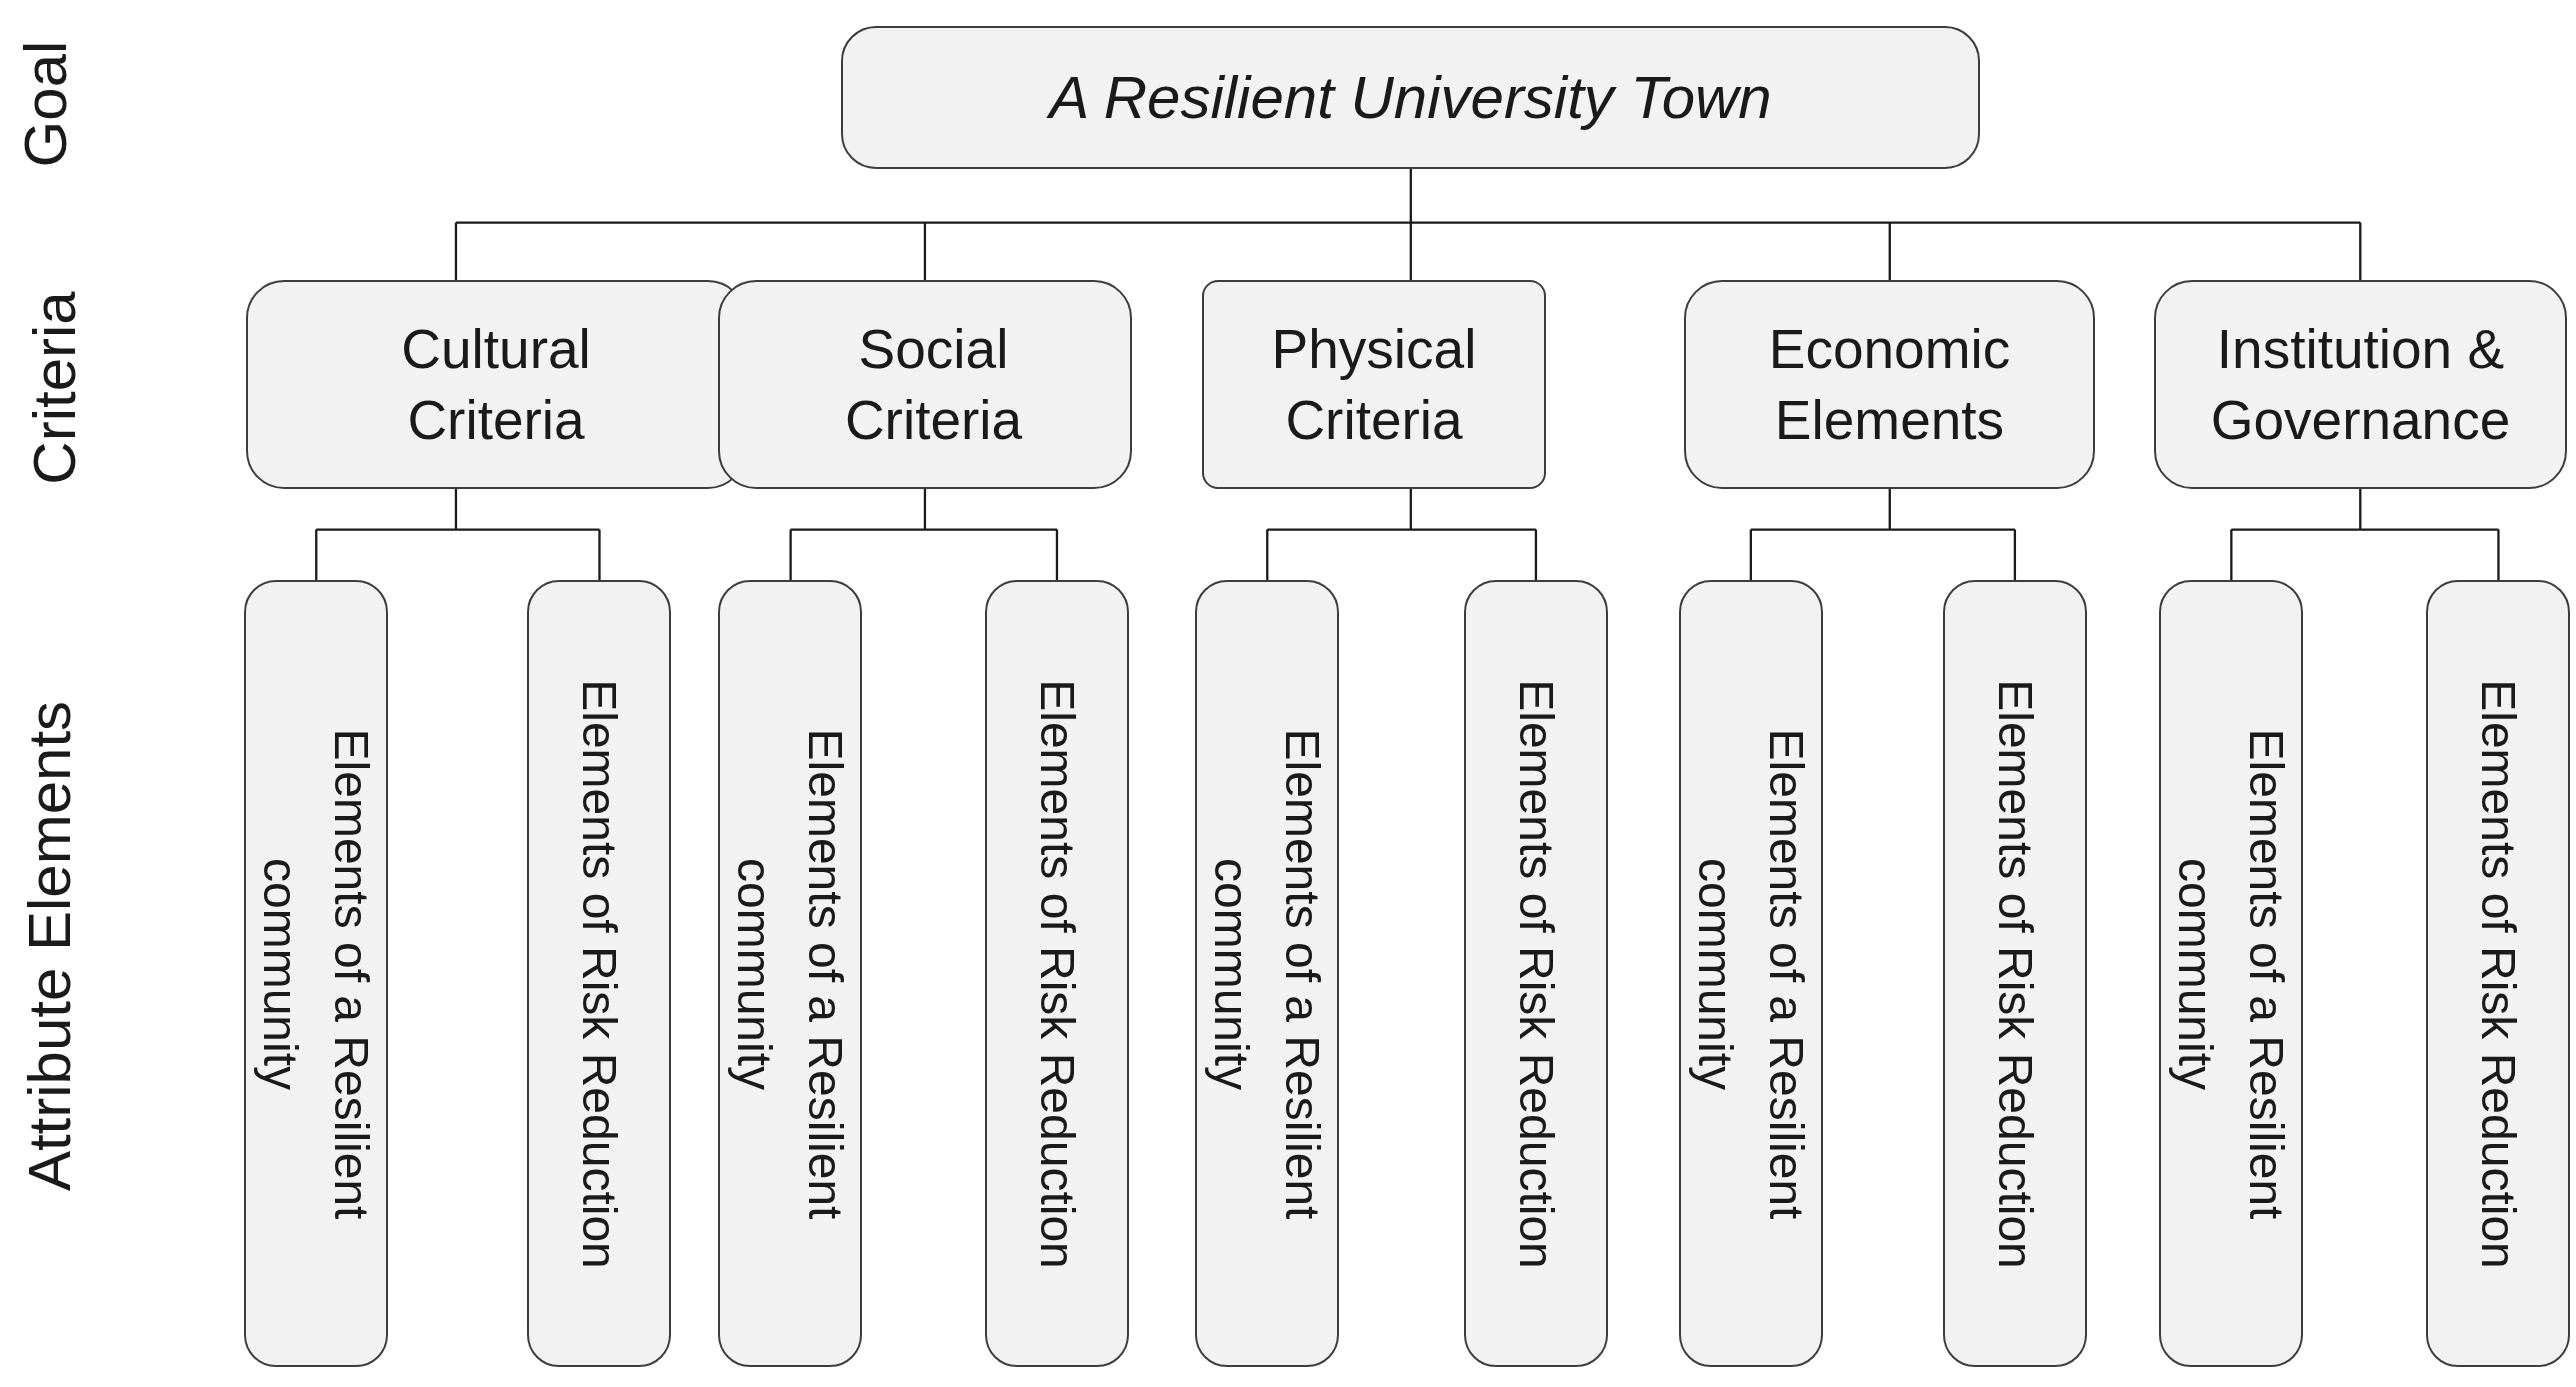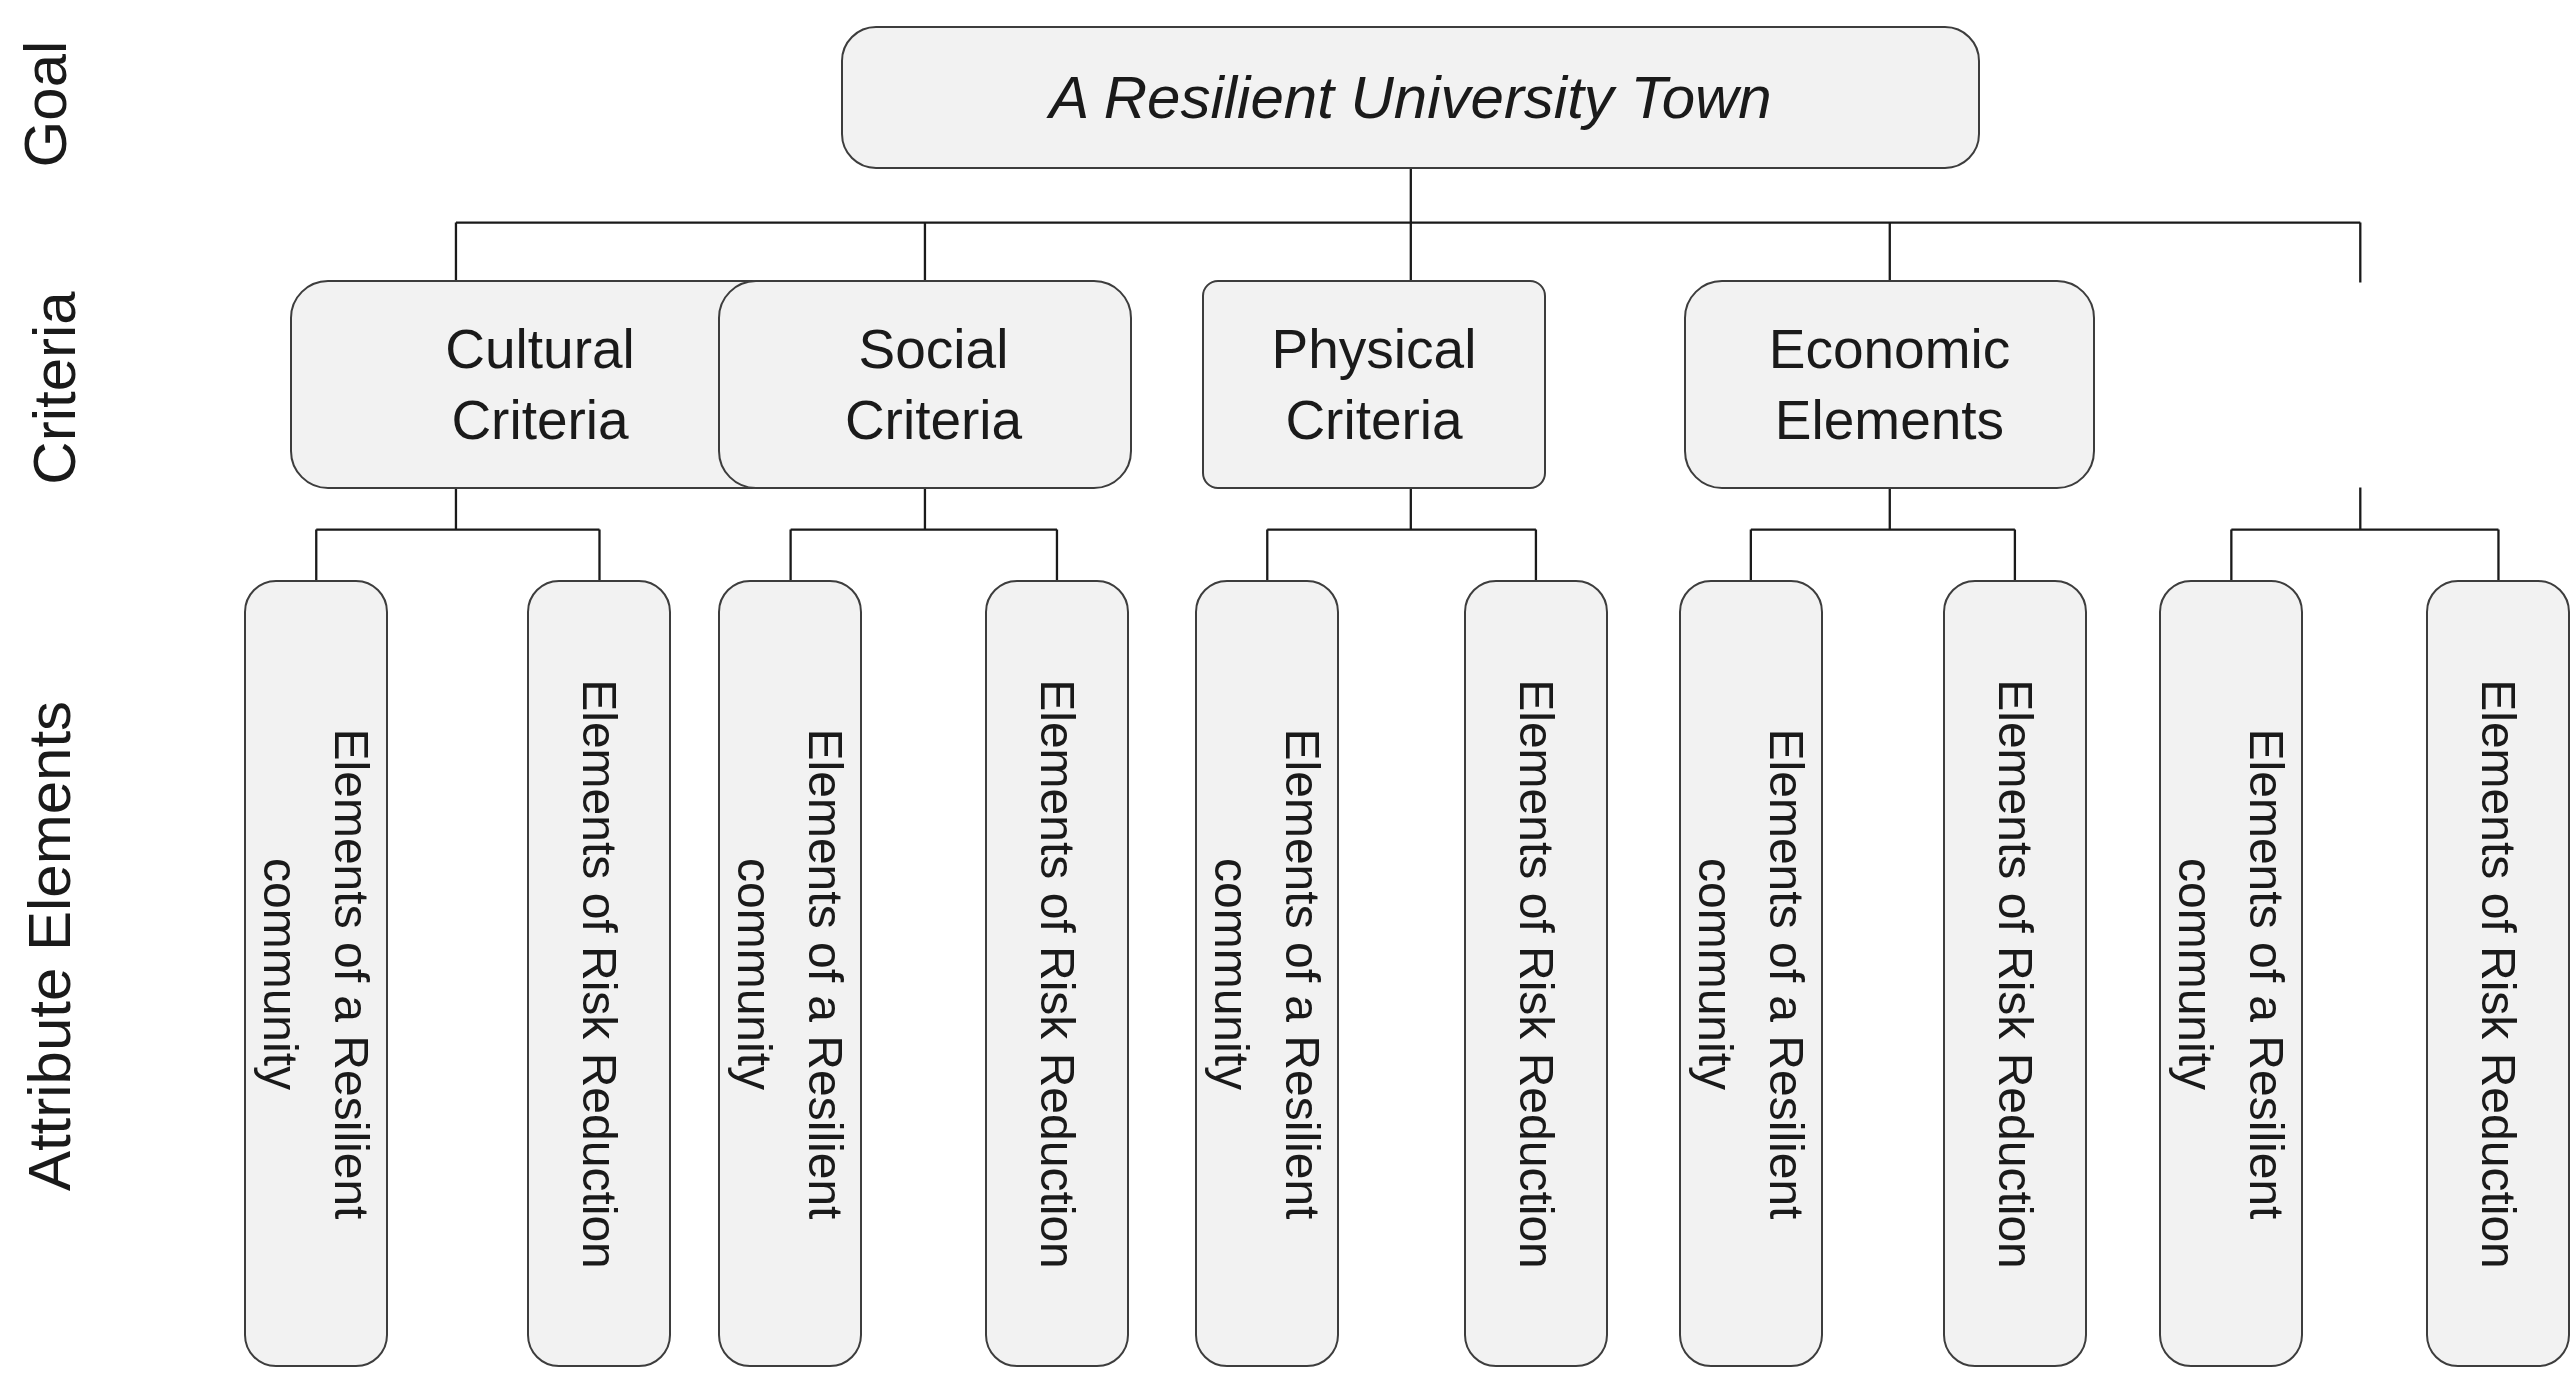--- a/index.html
+++ b/index.html
@@ -54,21 +54,21 @@
     font-size:60px;
     font-style:italic;
   }
   
   .crit{
     top:280px; height:209px;
     border-radius:38px;
     font-size:55px;
     line-height:71px;
   }
-  .c0{left:246px;  width:500px;margin-left:44px;}
+  .c0{left:246px;  width:500px;}
   .c1{left:718px;  width:414px;padding-left:17px;}
   .c2{left:1202px; width:344px;border-radius:16px;}
   .c3{left:1684px; width:411px;}
   .c4{left:2154px; width:413px;}
   
   .attr{
     top:580px; height:787px;
     width:144px;
     border-radius:32px;
   }
@@ -137,20 +137,24 @@
 Criteria</span>
   </div>
   <div class="box crit c2">
     <span class="box-text">Physical
 Criteria</span>
   </div>
   <div class="box crit c3">
     <span class="box-text">Economic
 Elements</span>
   </div>
+  <div class="box crit c4">
+    <span class="box-text">Institution &amp;
+Governance</span>
+  </div>
 
   <div class="box attr a0">
     <div class="vtext">Elements of a Resilient
 community</div>
   </div>
   <div class="box attr a1">
     <div class="vtext">Elements of Risk Reduction</div>
   </div>
   <div class="box attr a2">
     <div class="vtext">Elements of a Resilient

